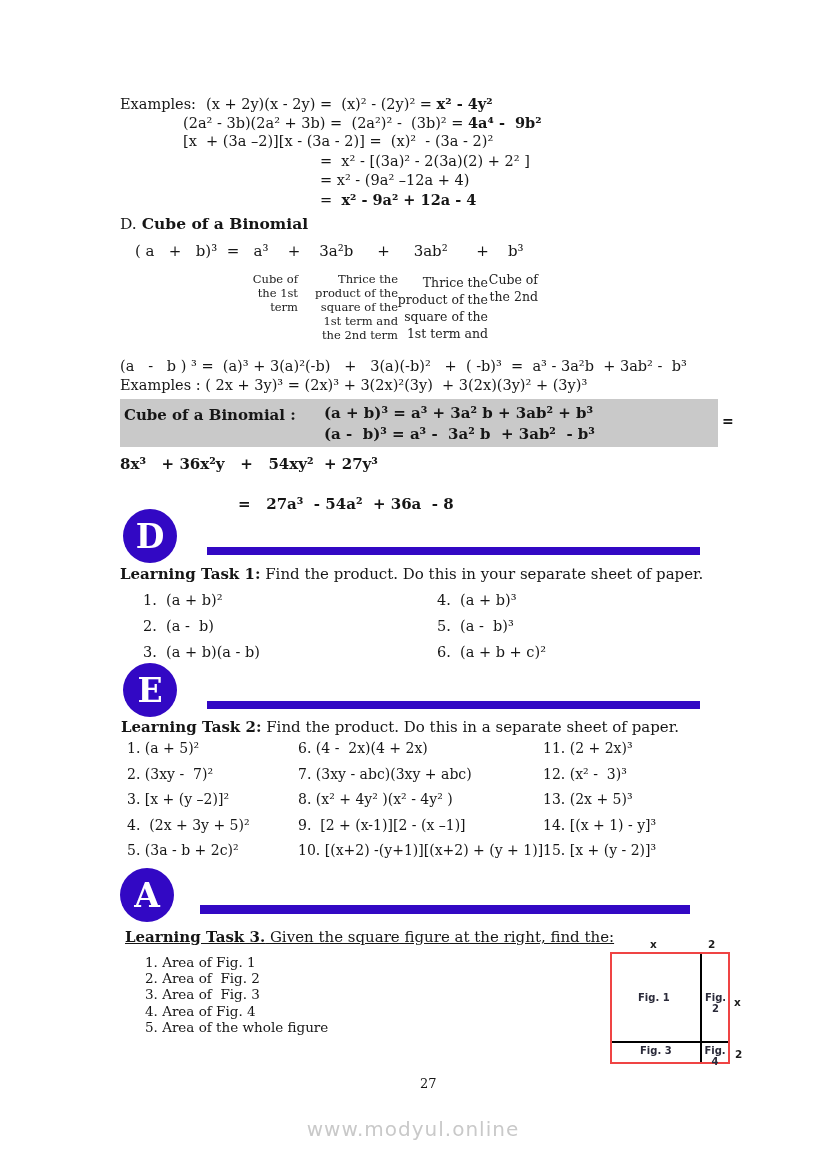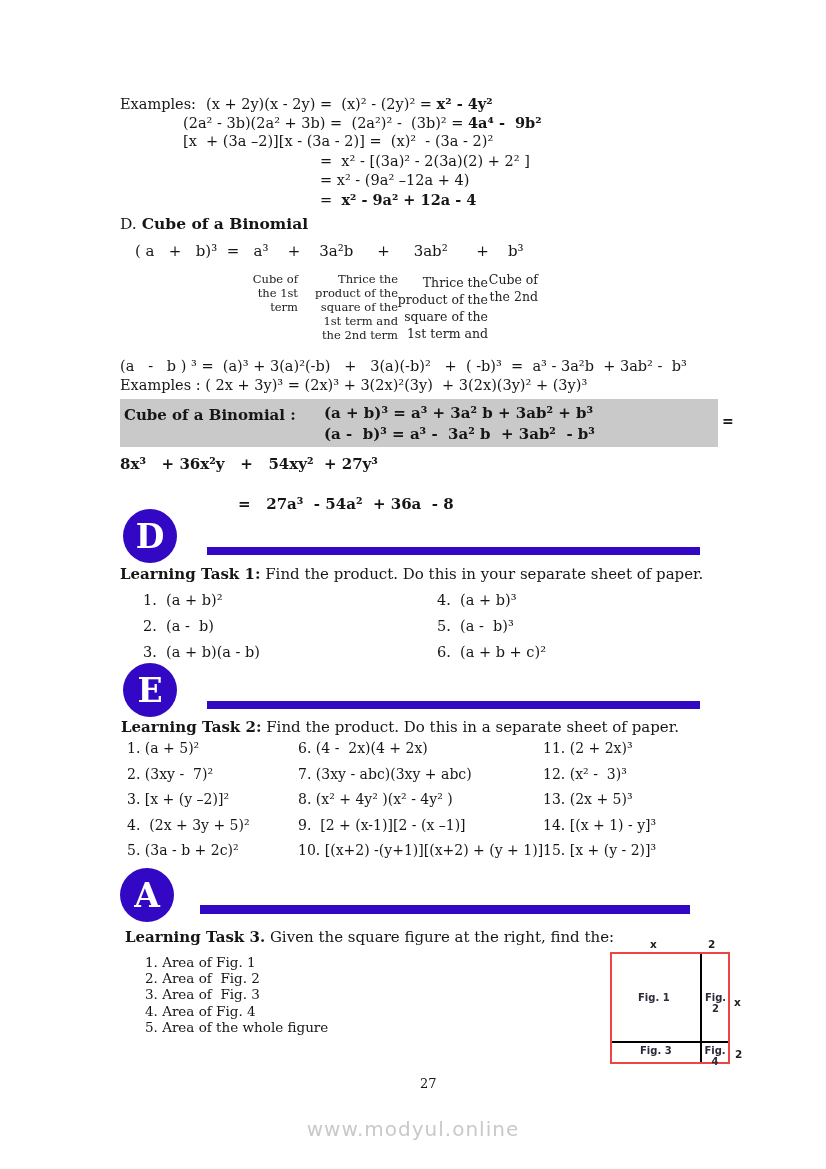--- a/index.html
+++ b/index.html
@@ -124,21 +124,21 @@
     <div class="t2-item">11. (2 + 2x)³</div>
     <div class="t2-item">12. (x² -  3)³</div>
     <div class="t2-item">13. (2x + 5)³</div>
     <div class="t2-item">14. [(x + 1) - y]³</div>
     <div class="t2-item">15. [x + (y - 2)]³</div>
   </div>
 
   <div class="badge" style="left:120px;top:868px;">A</div>
   <div class="bar" style="left:200px;top:905px;width:490px;height:9px;"></div>
 
-  <div class="abs task-heading" style="left:125px;top:928px;"><span class="bold">Learning Task 3.</span><span> Given the square figure at the right, find the:</span></div>
+  <div class="abs task-heading" style="left:125px;top:928px;text-decoration:underline;"><span class="bold">Learning Task 3.</span><span> Given the square figure at the right, find the:</span></div>
   <div class="abs" style="left:145px;top:954px;">
     <div class="t3-item">1. Area of Fig. 1</div>
     <div class="t3-item">2. Area of  Fig. 2</div>
     <div class="t3-item">3. Area of  Fig. 3</div>
     <div class="t3-item">4. Area of Fig. 4</div>
     <div class="t3-item">5. Area of the whole figure</div>
   </div>
 
   <div class="fig-dim" style="left:650px;top:938px;">x</div>
   <div class="fig-dim" style="left:708px;top:938px;">2</div>

